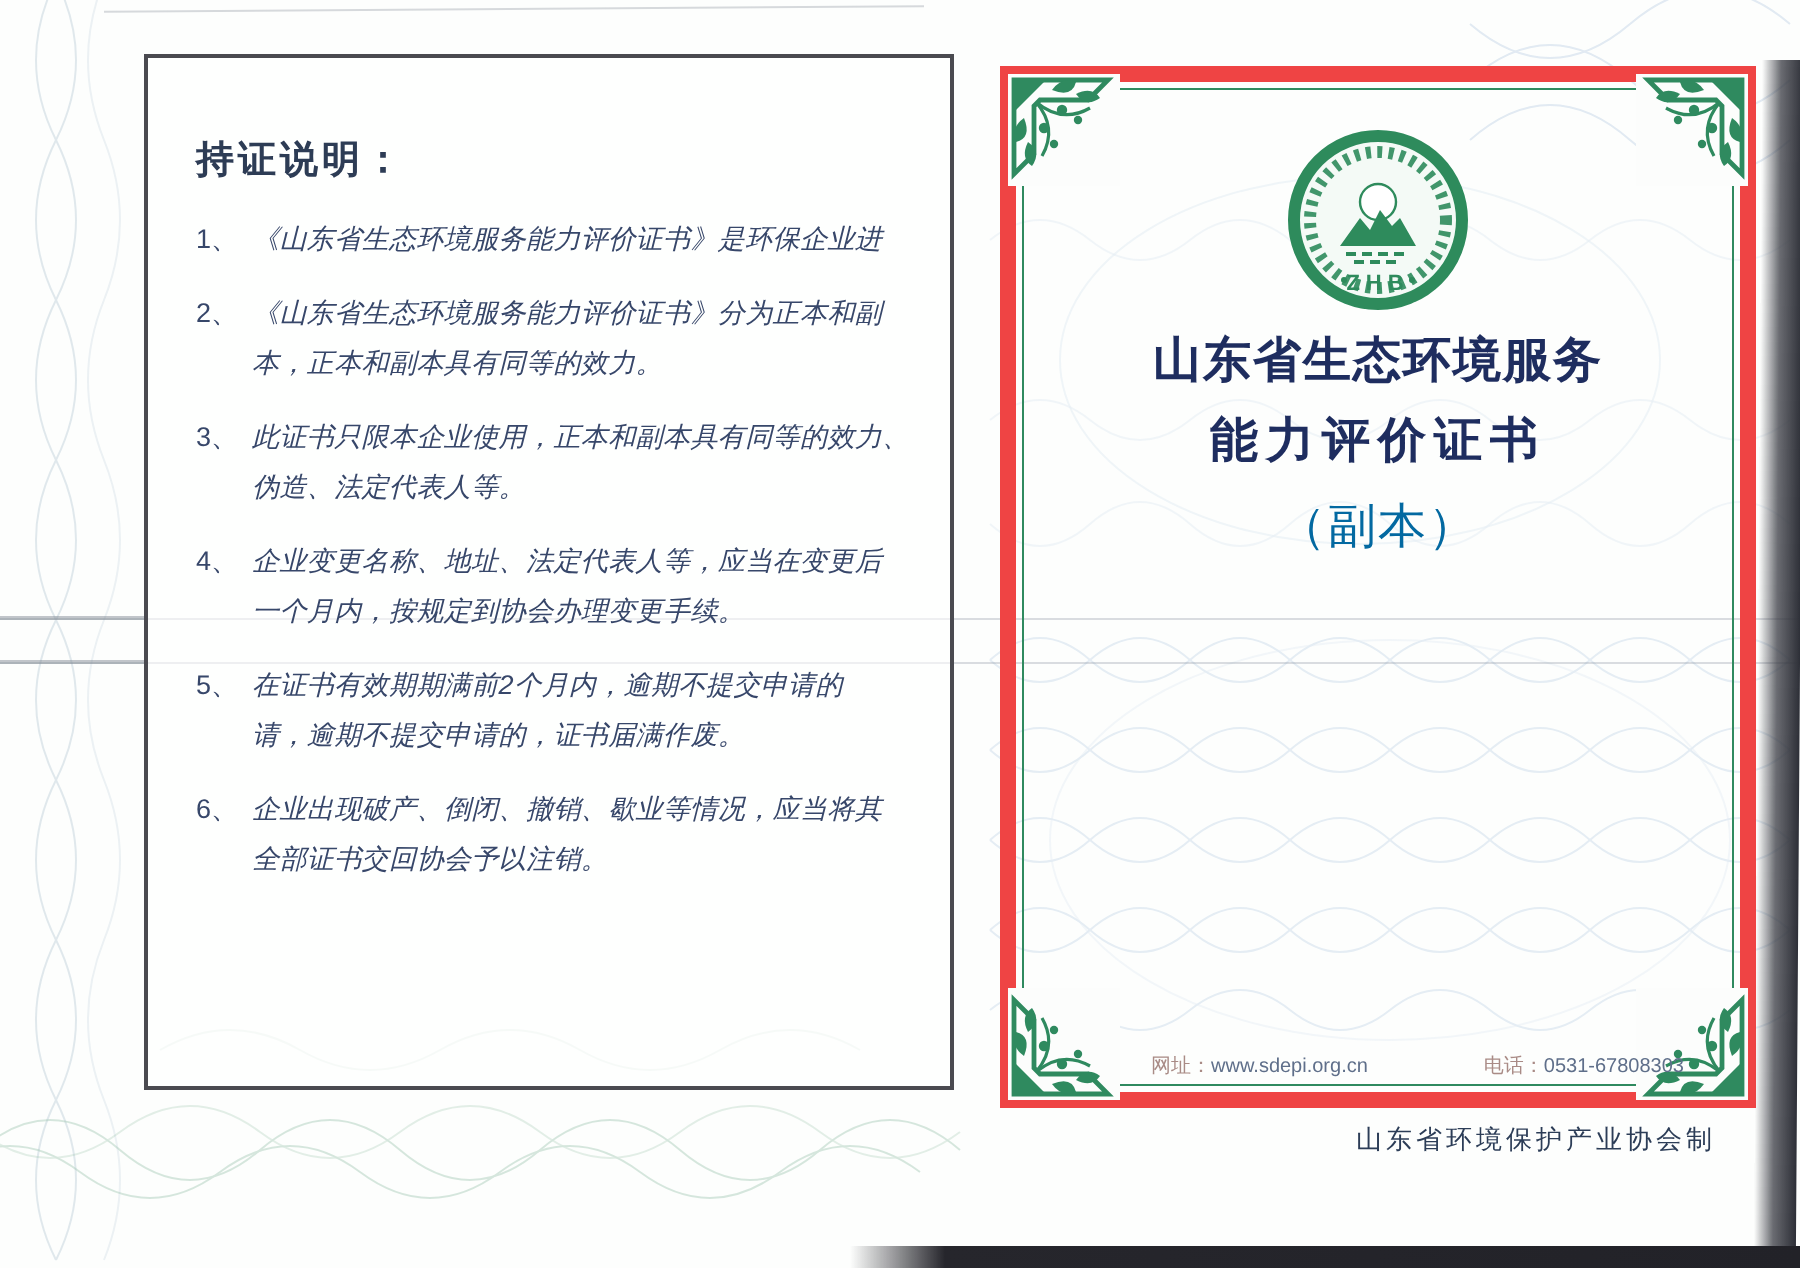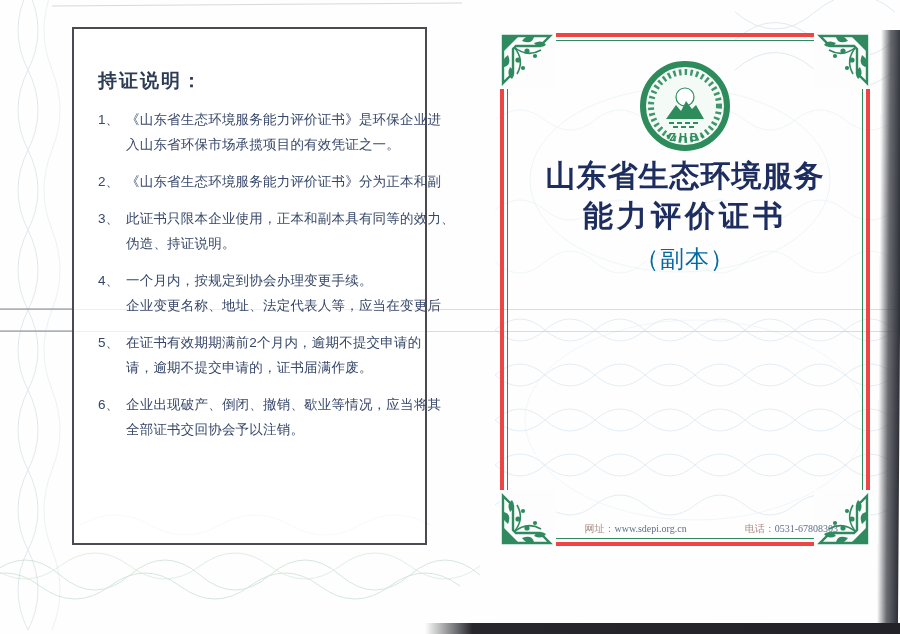--- a/index.html
+++ b/index.html
@@ -15,45 +15,45 @@
   .fold-stub{position:absolute;left:0;width:72px;height:2px;background:rgba(120,128,140,0.45);z-index:1;}
   .fold-stub.f1{top:308px;}
   .fold-stub.f2{top:330px;}
   .edge-right{position:absolute;right:0;top:30px;width:21px;height:604px;z-index:6;
     background:linear-gradient(to right,rgba(56,58,66,0) 0%,rgba(56,58,66,0.75) 45%,#2d2f37 100%);
     transform:skewX(-0.4deg);}
   .edge-bottom{position:absolute;left:425px;right:0;bottom:0;height:11px;z-index:6;
     background:linear-gradient(to right,rgba(38,38,44,0) 0%,#26262c 10%,#222228 100%);}
 
   
-  .panel{position:absolute;left:72px;top:27px;width:355px;height:518px;border:2px solid #4a4a50;
+  .panel{position:absolute;left:72px;top:27px;width:405px;height:518px;border:2px solid #4a4a50;
     box-sizing:border-box;background:rgba(255,255,255,0.55);padding:40px 14px 0 24px;z-index:2;}
   .panel-heading{font-size:19px;font-weight:bold;color:#2d3c55;letter-spacing:2px;line-height:24px;margin-bottom:14px;}
   .item{display:flex;margin-bottom:12px;color:#37476a;font-size:13.5px;}
   .item .num{flex:none;width:28px;line-height:25px;}
   .item .lines{display:block;}
-  .item .ln{display:block;line-height:25px;white-space:nowrap;letter-spacing:0.2px;}
+  .item .ln{display:block;line-height:25px;white-space:nowrap;letter-spacing:0.2px;font-style:italic;}
 
   
-  .frame{position:absolute;left:500px;top:33px;width:362px;height:505px;border:4px solid #ef4444;z-index:2;}
+  .frame{position:absolute;left:500px;top:33px;width:362px;height:505px;border:8px solid #ef4444;z-index:2;}
   .frame-inner{position:absolute;inset:3px;border:1px solid #2f8a5f;pointer-events:none;}
   .corner{position:absolute;width:56px;height:56px;background:#fcfdfc;z-index:3;}
   .corner.tl{left:-4px;top:-4px;}
   .corner.tr{right:-4px;top:-4px;transform:scaleX(-1);}
   .corner.bl{left:-4px;bottom:-4px;transform:scaleY(-1);}
   .corner.br{right:-4px;bottom:-4px;transform:scale(-1,-1);}
   .cover{position:absolute;left:0;right:0;top:0;text-align:center;padding-top:23px;z-index:4;}
   .logo-wrap{display:inline-block;width:92px;height:92px;}
-  .title{font-weight:bold;color:#1e2d5f;font-size:30px;line-height:40px;}
+  .title{font-weight:bold;color:#1e2d5f;font-size:24px;line-height:40px;}
   .title.l1{letter-spacing:1px;}
   .title.l2{letter-spacing:4px;text-align:center;}
   .subtitle{color:#0369a1;font-size:24px;line-height:34px;margin-top:6px;letter-spacing:1px;}
   .frame-footer{position:absolute;right:28px;bottom:6px;font-size:10px;z-index:4;white-space:nowrap;}
   .frame-footer .lbl{color:#a98b86;margin-left:48px;}
-  .frame-footer .val{color:#5f6f8a;font-family:Liberation Serif, serif;}
+  .frame-footer .val{color:#5f6f8a;}
   .frame-footer .gap{display:inline-block;width:10px;}
   .issuer{position:absolute;left:500px;top:561px;width:358px;text-align:right;font-size:13px;
     color:#2c3d57;letter-spacing:2px;z-index:2;}
 </style>
 </head>
 <body>
 
 <div class="scan">
 
   <svg class="bg-svg" width="900" height="634" viewBox="0 0 900 634">
@@ -120,41 +120,41 @@
   <div class="fold-stub f1"></div>
   <div class="fold-stub f2"></div>
 
   <div class="panel">
     <div class="panel-heading">持证说明：</div>
 
     <div class="item">
       <span class="num">1、</span>
       <span class="lines">
           <span class="ln">《山东省生态环境服务能力评价证书》是环保企业进</span>
-          <span class="ln">入山东省环保市场承揽项目的有效凭证之一。</span>
         </span>
     </div>
     <div class="item">
       <span class="num">2、</span>
       <span class="lines">
           <span class="ln">《山东省生态环境服务能力评价证书》分为正本和副</span>
+          <span class="ln">本，正本和副本具有同等的效力。</span>
         </span>
     </div>
     <div class="item">
       <span class="num">3、</span>
       <span class="lines">
           <span class="ln">此证书只限本企业使用，正本和副本具有同等的效力、</span>
-          <span class="ln">伪造、持证说明。</span>
+          <span class="ln">伪造、法定代表人等。</span>
         </span>
     </div>
     <div class="item">
       <span class="num">4、</span>
       <span class="lines">
+          <span class="ln">企业变更名称、地址、法定代表人等，应当在变更后</span>
           <span class="ln">一个月内，按规定到协会办理变更手续。</span>
-          <span class="ln">企业变更名称、地址、法定代表人等，应当在变更后</span>
         </span>
     </div>
     <div class="item">
       <span class="num">5、</span>
       <span class="lines">
           <span class="ln">在证书有效期期满前2个月内，逾期不提交申请的</span>
           <span class="ln">请，逾期不提交申请的，证书届满作废。</span>
         </span>
     </div>
     <div class="item">
@@ -198,16 +198,17 @@
       <div class="title l1">山东省生态环境服务</div>
       <div class="title l2">能力评价证书</div>
       <div class="subtitle">（副本）</div>
     </div>
 
     <div class="frame-footer">
       <span class="lbl">网址：</span><span class="val">www.sdepi.org.cn</span><span class="gap"></span><span class="lbl">电话：</span><span class="val">0531-67808303</span>
     </div>
   </div>
 
+  <div class="issuer">山东省环境保护产业协会制</div>
 
   <div class="edge-right"></div>
   <div class="edge-bottom"></div>
 </div>
 
 </body></html>

